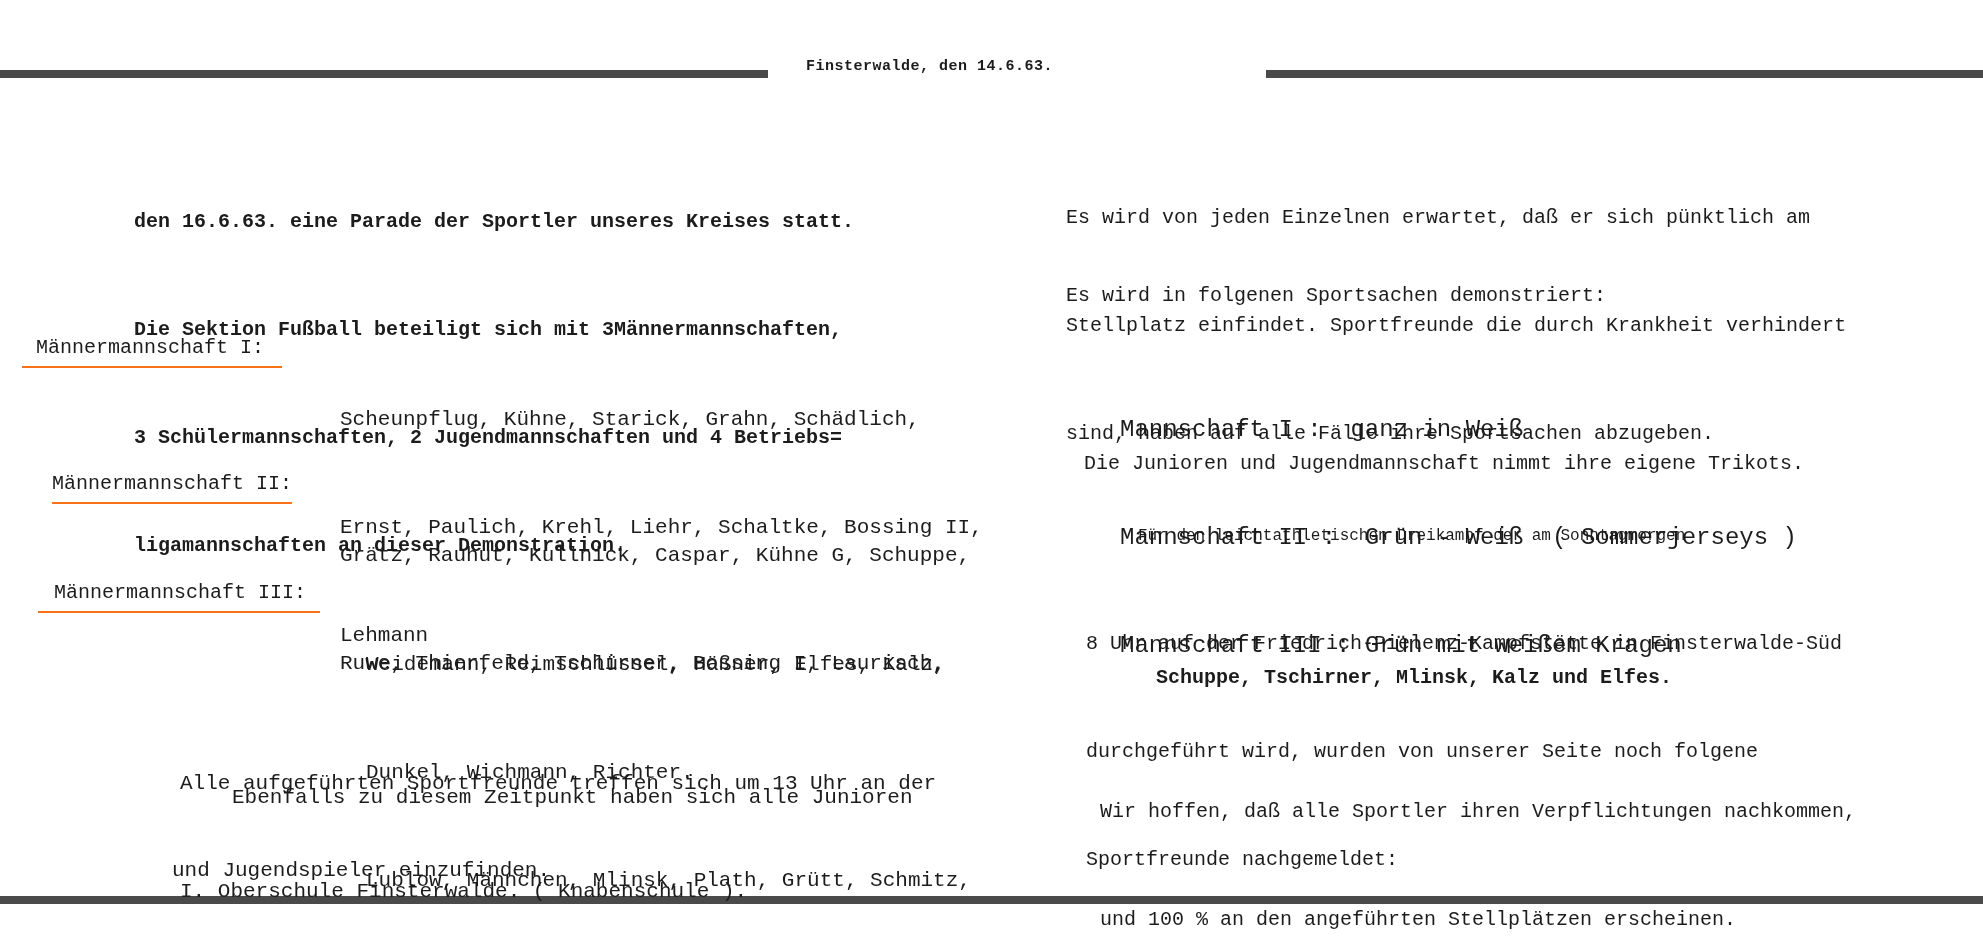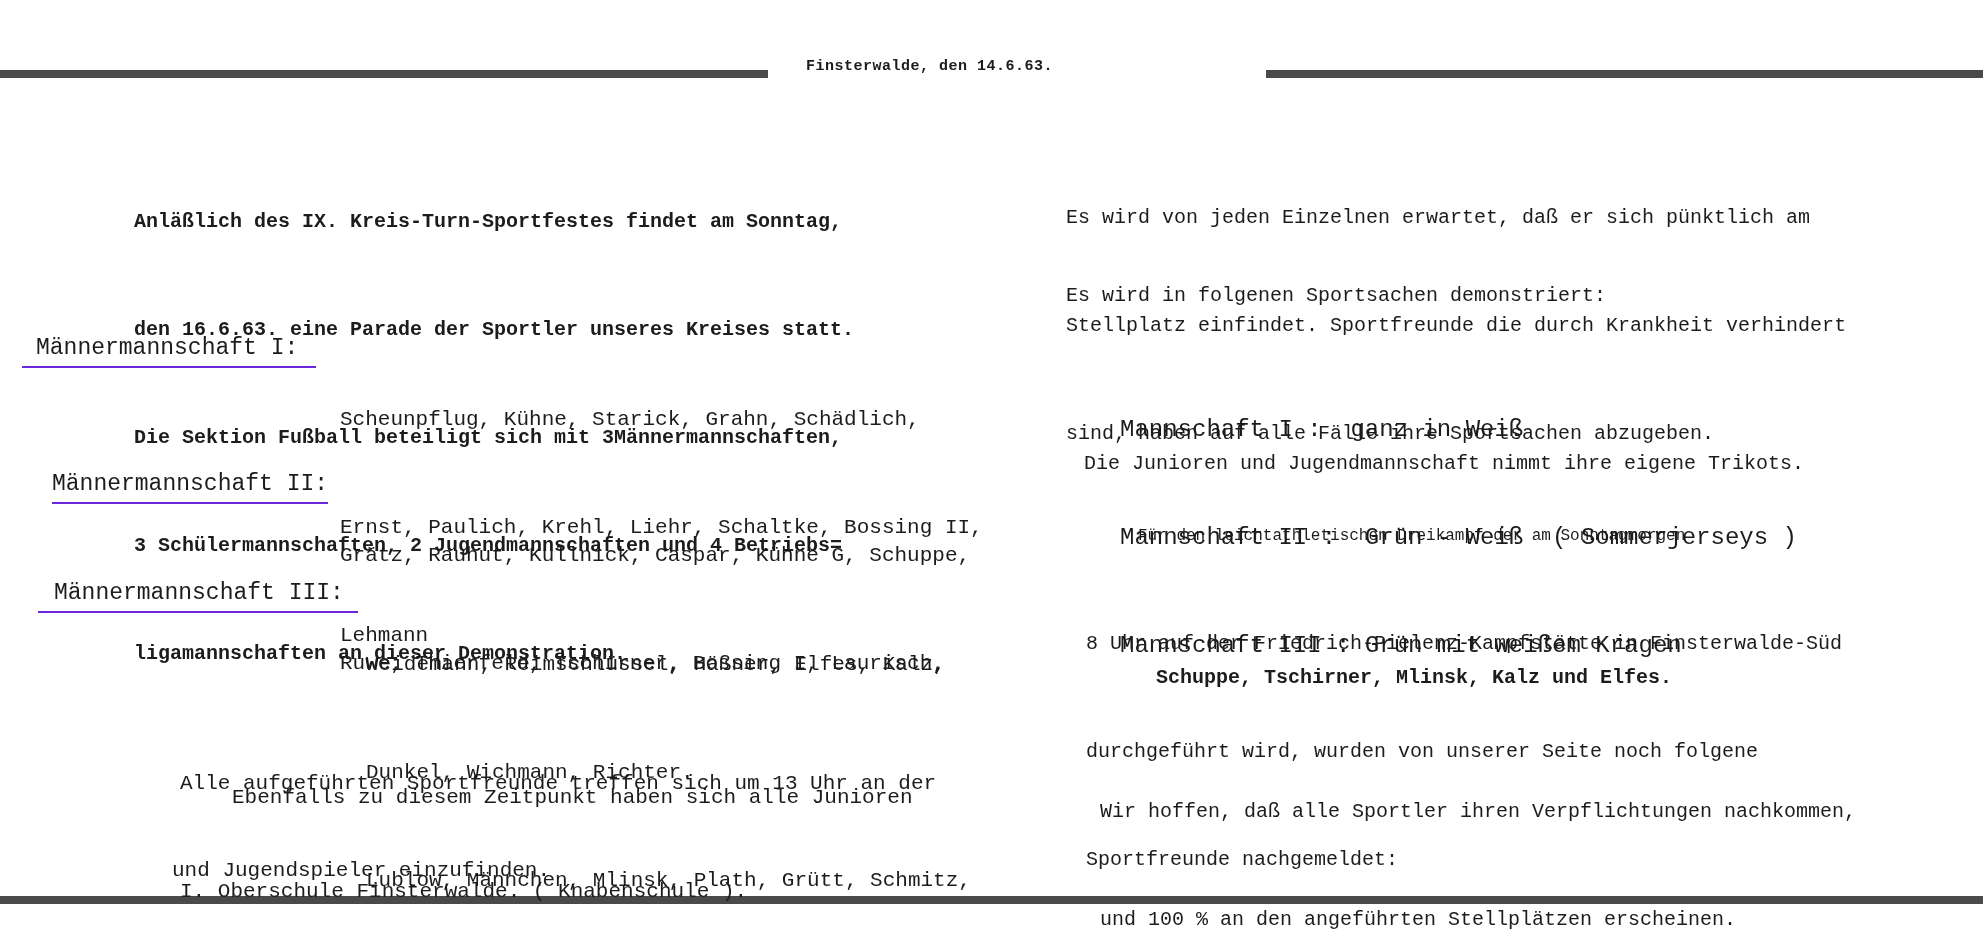--- a/index.html
+++ b/index.html
@@ -18,36 +18,35 @@
     .date-line {
       position: absolute; left: 806px; top: 58px;
       font-size: 15px; font-weight: bold; letter-spacing: 0.5px;
       white-space: pre;
     }
     .t {
       position: absolute; white-space: pre; font-size: 21px; line-height: 36px;
     }
     .bold { font-weight: bold; }
     .team-label {
-      position: absolute; white-space: pre; font-size: 23px; line-height: 36px;
-      border-bottom: 2px solid #6d28d9; padding-bottom: 0px;
+      position: absolute; white-space: pre; font-size: 20px; line-height: 36px;
+      border-bottom: 2px solid #f97316; padding-bottom: 0px;
     }
     .lines div { height: 36px; }
   </style>
 </head>
 <body>
 
 <div class="rule rule-top-left"></div>
 <div class="rule rule-top-right"></div>
 <div class="rule rule-bottom"></div>
 
 <div class="date-line">Finsterwalde, den 14.6.63.</div>
 
 <div class="t bold lines" style="left:134px; top:132px; font-size:20px;">
-  <div>Anläßlich des IX. Kreis-Turn-Sportfestes findet am Sonntag,</div>
   <div>den 16.6.63. eine Parade der Sportler unseres Kreises statt.</div>
   <div>Die Sektion Fußball beteiligt sich mit 3Männermannschaften,</div>
   <div>3 Schülermannschaften, 2 Jugendmannschaften und 4 Betriebs=</div>
   <div>ligamannschaften an dieser Demonstration.</div>
 </div>
 
 <div class="team-label" style="left:22px; top:330px; padding-left:14px; padding-right:18px;">Männermannschaft I:</div>
 <div class="t lines" style="left:340px; top:330px;">
   <div>Scheunpflug, Kühne, Starick, Grahn, Schädlich,</div>
   <div>Ernst, Paulich, Krehl, Liehr, Schaltke, Bossing II,</div>

